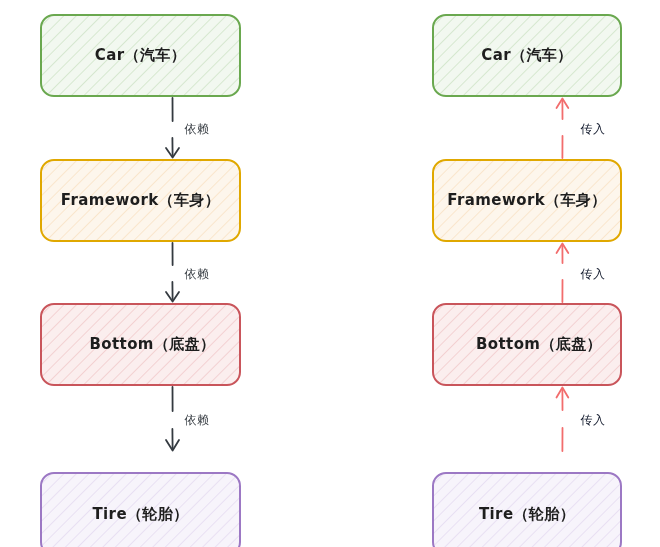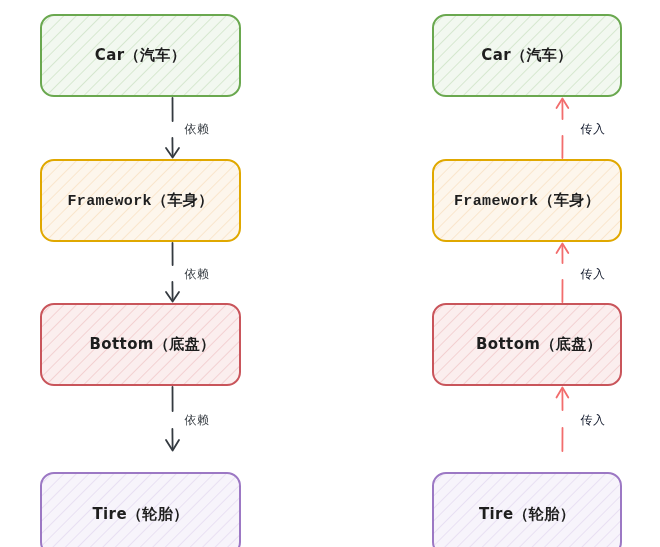--- a/index.html
+++ b/index.html
@@ -57,21 +57,21 @@
   
   .node .hatch {
     position: absolute;
     left: -2px; top: -2px; right: -2px; bottom: -2px;
     z-index: 1;
     pointer-events: none;
   }
 
   
   .row-0 { left: 40px; top: 14px;  width: 201px; height: 83px; }
-  .row-1 { left: 40px; top: 159px; width: 201px; height: 83px; font-family: Liberation Mono, monospace; }
+  .row-1 { left: 40px; top: 159px; width: 201px; height: 83px; }
   .row-2 { left: 40px; top: 303px; width: 201px; height: 83px; padding-left: 24px; }
   .row-3 { left: 40px; top: 452px; width: 201px; height: 84px; margin-top: 20px; }
 
   #column-right .row-0,
   #column-right .row-1,
   #column-right .row-2,
   #column-right .row-3 { left: 102px; width: 190px; }
 
   
   .theme-green  { border-color: #6aa84f; background: #f2f8f0; }

